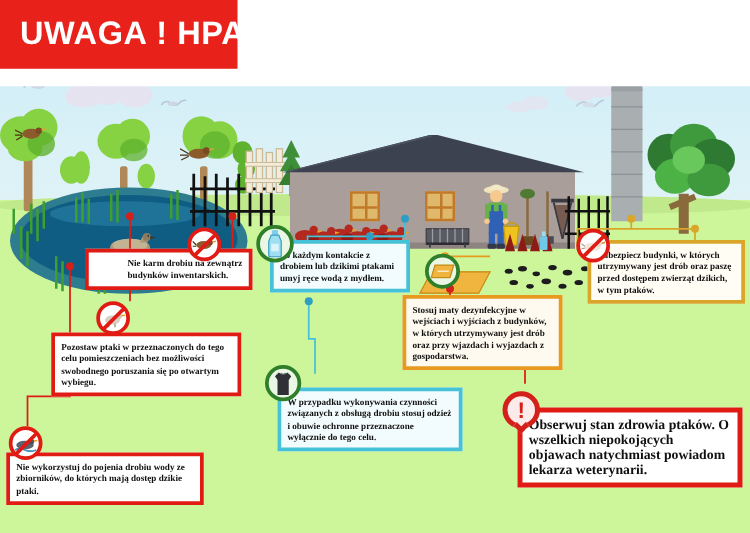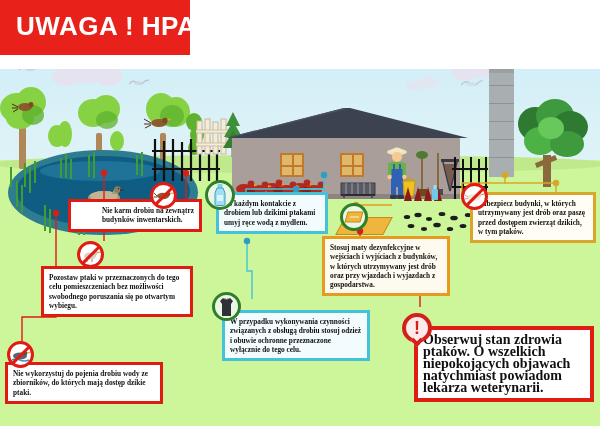--- a/index.html
+++ b/index.html
@@ -70,21 +70,21 @@
   
   .box {
     position:absolute; z-index:20; background:#ffffff;
     font-size:7.3px; line-height:9.3px; color:#101010;
     padding:4px 5px; font-family:"Liberation Serif", serif; font-weight:bold;
   }
   .box-red  { border:3px solid #e01b14; }
   .box-cyan { border:3px solid #46c2d8; background:#f2fbfd; }
   .box-orange { border:3px solid #e8991f; background:#fffaf0; }
   .box-gold { border:3px solid #d9a62a; background:#fffdf4; }
-  .box-bigred { border:4px solid #e01b14; font-size:14px; line-height:12px; }
+  .box-bigred { border:4px solid #e01b14; font-size:11px; line-height:12px; }
 
   
   .ico { position:absolute; border-radius:50%; z-index:25; }
   .ico-no { background:#ffffff; border:3px solid #e01b14; }
   .ico-no .slash { position:absolute; left:50%; top:50%; width:110%; height:3px;
                    background:#e01b14; transform:translate(-50%,-50%) rotate(-45deg); border-radius:2px; }
   .ico-green { background:#eaf7e4; border:3px solid #2f7e2a; }
   .ico-excl { background:#fdeaea; border:4px solid #d4201a; }
   .ico-excl .bang { position:absolute; left:0; top:0; width:100%; height:100%;
       display:flex; align-items:center; justify-content:center;

